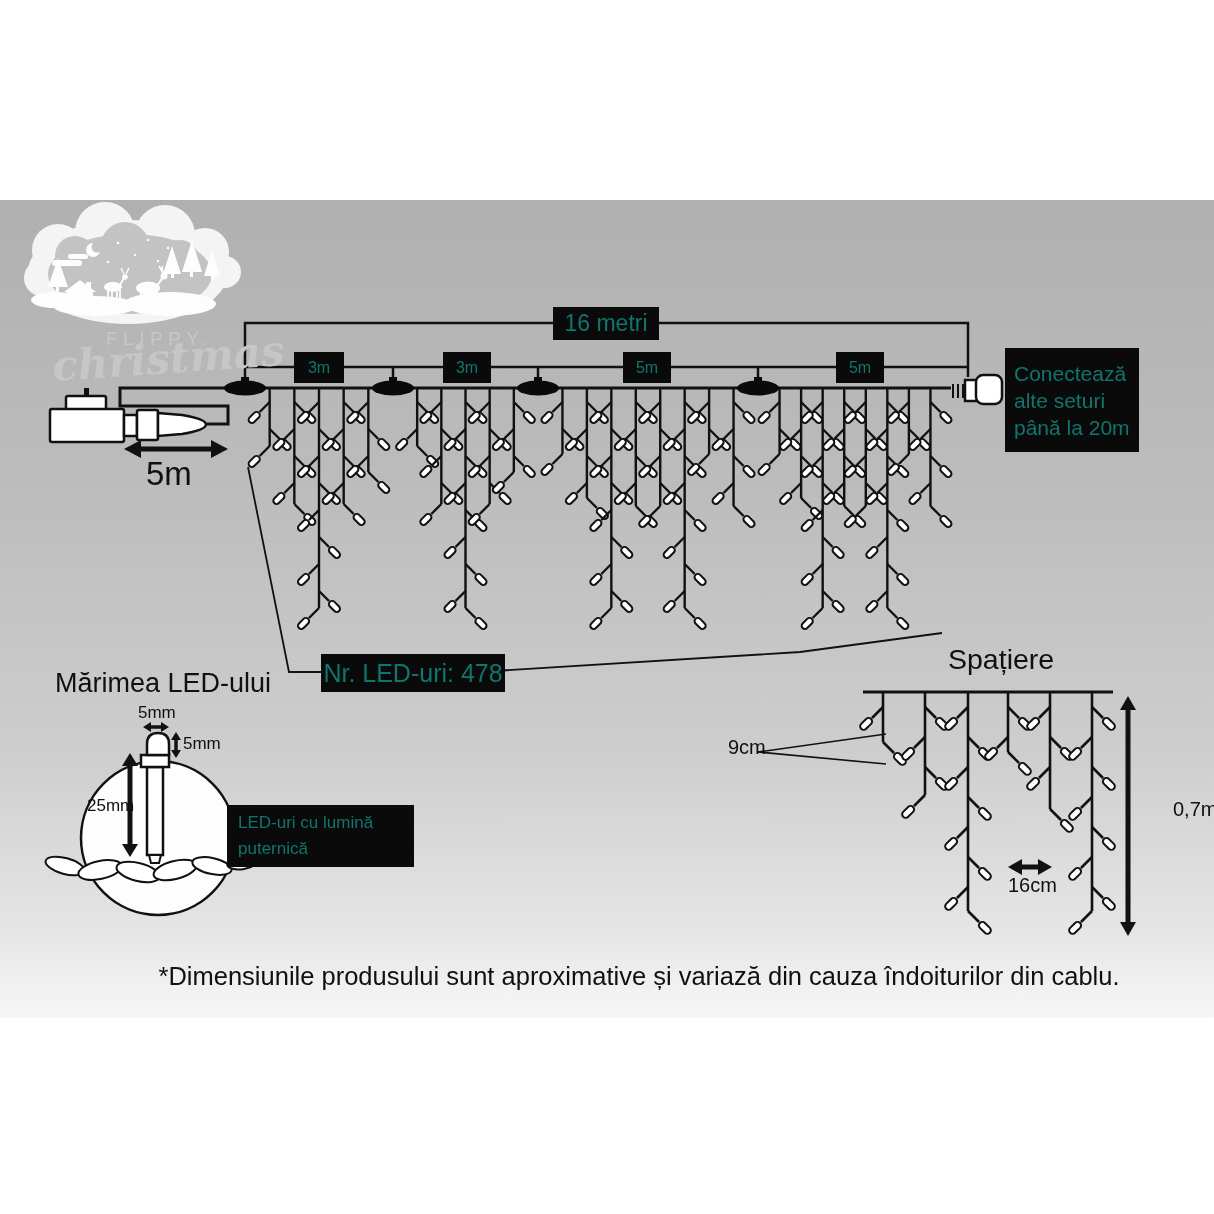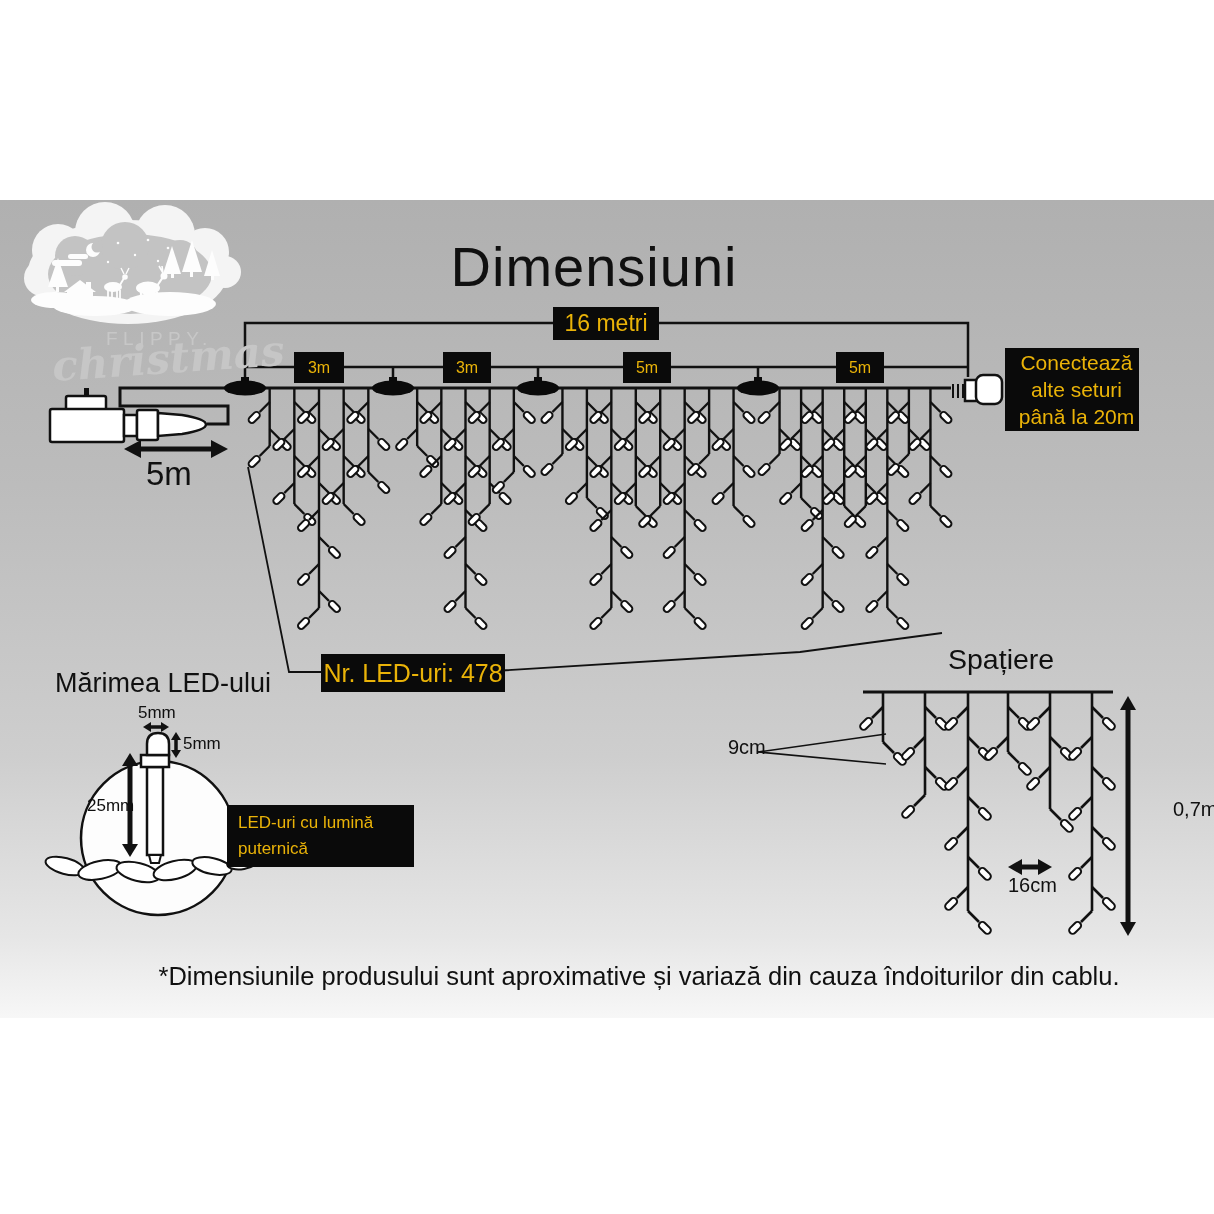--- a/index.html
+++ b/index.html
@@ -2,29 +2,29 @@
 <html><head>
 <meta charset="utf-8">
 <style>
   html,body{margin:0;padding:0;background:#fff;}
   #stage{position:relative;width:1214px;height:1214px;background:#ffffff;overflow:hidden;
          font-family:"Liberation Sans", sans-serif;color:#111;}
   #photo-bg{position:absolute;left:0;top:200px;width:1214px;height:818px;
             background:linear-gradient(180deg,#b0b0b0 0%,#bcbcbc 35%,#cecece 68%,#e6e6e6 90%,#f7f7f7 100%);}
   #art{position:absolute;left:0;top:0;}
   .lbl{position:absolute;color:#101010;white-space:nowrap;}
-  .box{position:absolute;background:#0a0a0a;color:#eab308;display:flex;
+  .box{position:absolute;background:#0a0a0a;color:#0f766e;display:flex;
        align-items:center;justify-content:center;white-space:nowrap;}
   .box.multiline{flex-direction:column;align-items:flex-start;justify-content:center;}
   #page-title{left:0;top:234px;width:1188px;text-align:center;font-size:56px;letter-spacing:1px;}
   #box-16m{left:553px;top:307px;width:106px;height:33px;font-size:23px;}
   .seg-box{top:352px;height:31px;font-size:16px;}
   #seg-1{left:294px;width:50px;} #seg-2{left:443px;width:48px;}
   #seg-3{left:623px;width:48px;} #seg-4{left:836px;width:48px;}
-  #connect-box{left:1005px;top:348px;width:125px;height:83px;font-size:21px;line-height:27px;padding-left:9px;align-items:center;}
+  #connect-box{left:1005px;top:348px;width:125px;height:104px;font-size:21px;line-height:27px;padding-left:9px;}
   #led-count-box{left:321px;top:654px;width:184px;height:38px;font-size:25px;}
   #lead-5m{left:146px;top:455px;font-size:33px;}
   #led-size-title{left:55px;top:668px;font-size:27px;}
   #led-w{left:138px;top:703px;font-size:17px;}
   #led-h{left:183px;top:734px;font-size:17px;}
   #led-l{left:87px;top:796px;font-size:17px;}
   #led-note-box{left:227px;top:805px;width:176px;height:62px;font-size:17px;line-height:26px;padding-left:11px;}
   #spacing-title{left:948px;top:643px;font-size:28.5px;}
   #gap-9cm{left:728px;top:736px;font-size:20px;}
   #gap-16cm{left:1008px;top:874px;font-size:20px;}
@@ -649,21 +649,20 @@
             <rect x="-7" y="-3.5" width="14" height="7" rx="3.5" fill="#fff" stroke="#111" stroke-width="2" transform="translate(1075.12,873.88) rotate(-45)"></rect>
             <line x1="1092" y1="887" x2="1103" y2="898" stroke="#111" stroke-width="2.6"></line>
             <rect x="-7" y="-3.5" width="14" height="7" rx="3.5" fill="#fff" stroke="#111" stroke-width="2" transform="translate(1108.88,903.88) rotate(45)"></rect>
             <line x1="1092" y1="911" x2="1081" y2="922" stroke="#111" stroke-width="2.6"></line>
             <rect x="-7" y="-3.5" width="14" height="7" rx="3.5" fill="#fff" stroke="#111" stroke-width="2" transform="translate(1075.12,927.88) rotate(-45)"></rect>
           </g>
         </g>
     </g>
   </svg>
 
-  <div class="lbl" id="page-title">Dimensiuni</div>
 
   <div class="box" id="box-16m">16 metri</div>
   <div class="box seg-box" id="seg-1">3m</div>
   <div class="box seg-box" id="seg-2">3m</div>
   <div class="box seg-box" id="seg-3">5m</div>
   <div class="box seg-box" id="seg-4">5m</div>
 
   <div class="box multiline" id="connect-box">
     <span>Conectează</span>
     <span>alte seturi</span>

